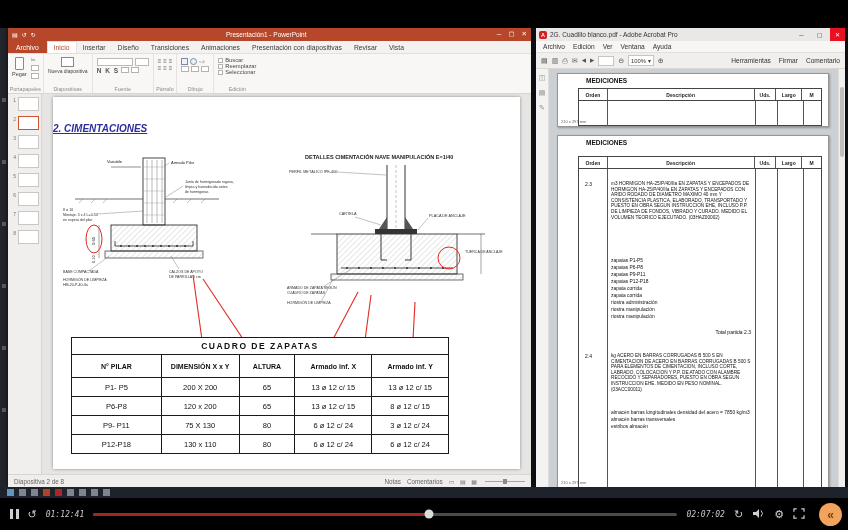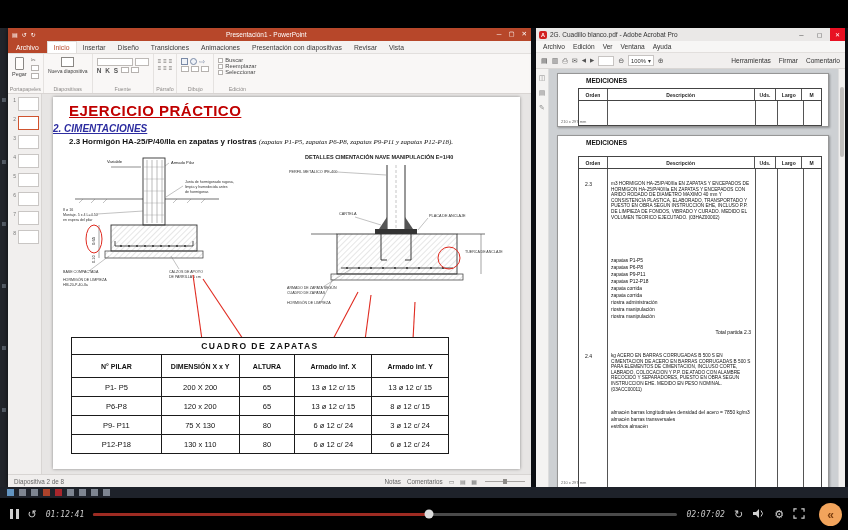--- a/index.html
+++ b/index.html
@@ -305,26 +305,21 @@
               <div class="tnum">7</div>
               <div class="tpage"></div>
             </div>
             <div class="thumb">
               <div class="tnum">8</div>
               <div class="tpage"></div>
             </div>
           </div>
         <div class="slide-area">
           <div class="slide">
-            <div class="slide-title">EJERCICIO PRÁCTICO</div>
             <div class="slide-sub">2. CIMENTACIONES</div>
-            <div class="slide-heading">
-              <span>2.3 Hormigón HA-25/P/40/IIa en zapatas y riostras</span>
-              <span class="paren">(zapatas P1-P5, zapatas P6-P8, zapatas P9-P11 y zapatas P12-P18).</span>
-            </div>
 
             <svg class="draw-left" width="206" height="150" viewBox="0 0 206 150">
               <defs>
                 <pattern id="h1" width="4" height="4" patternUnits="userSpaceOnUse" patternTransform="rotate(45)">
                   <line x1="0" y1="0" x2="0" y2="4" stroke="#a9a9a9" stroke-width="0.6"></line>
                 </pattern>
               </defs>
               <line x1="52" y1="14" x2="82" y2="14" stroke="#444" stroke-width="0.6"></line>
               <text x="48" y="10" font-size="4.2" fill="#222">Variable</text>
               <rect x="84" y="5" width="22" height="67" fill="#fff" stroke="#333" stroke-width="0.9"></rect>

